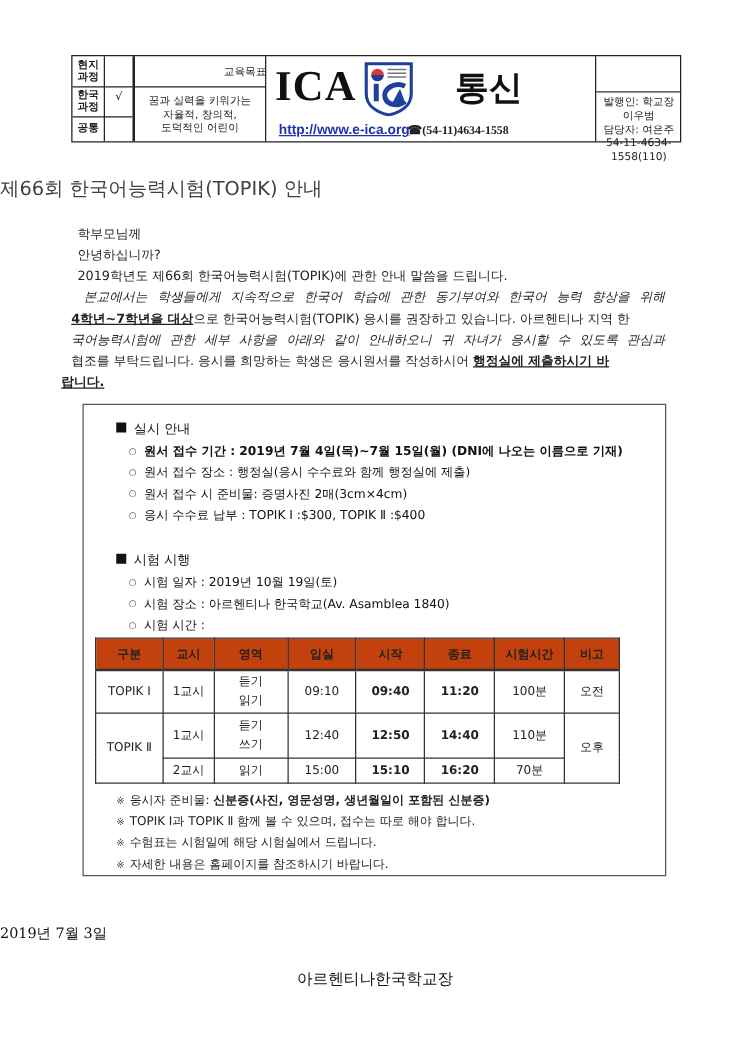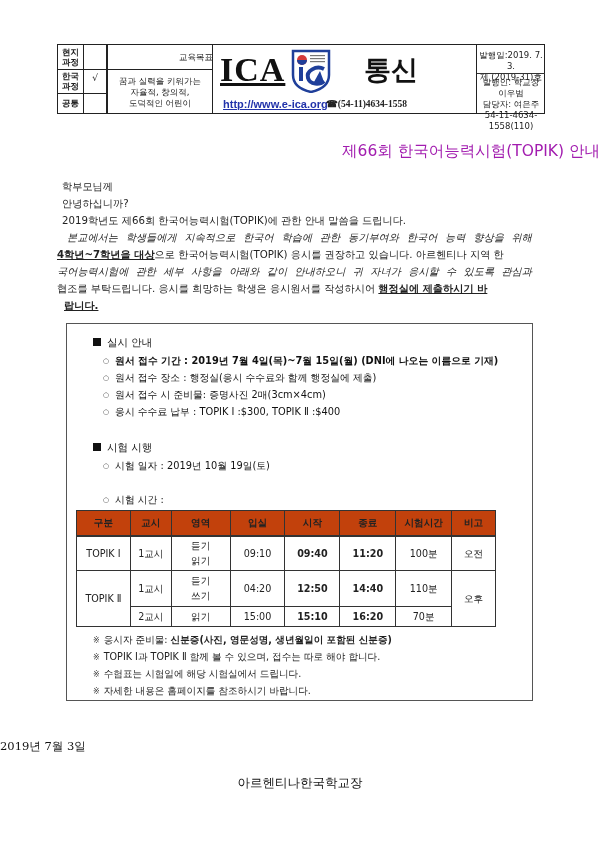--- a/index.html
+++ b/index.html
@@ -18,31 +18,31 @@
   .hdr .c { position: absolute; box-sizing: border-box; }
   .lbl { font-size: 8.5px; line-height: 10px; text-align: center; font-weight: bold; color:#222; display:flex; align-items:center; justify-content:center; }
   .vline { position: absolute; top: 0; bottom: 0; border-left: 1px solid #222; }
   .vline.thick { border-left: 2px solid #222; }
   .hline { position: absolute; border-top: 1px solid #222; }
   .goal-title { font-size: 8.5px; text-align:center;margin-left:36px; }
   .goal-text { font-size: 8.5px; line-height: 11px; text-align:center; }
   .check { font-size: 9px; text-align:center; }
   .ica-text {
     font-family: "Liberation Serif", "DejaVu Serif", serif;
-    font-weight: bold; font-size: 34px; letter-spacing: 1px; color: #111; text-decoration: underline;
+    font-weight: bold; font-size: 34px; letter-spacing: 1px; color: #111;
   }
   .tongsin { font-family: "DejaVu Sans", sans-serif; font-weight: bold; font-size: 27px; color:#111; }
   .url { font-family: Liberation Sans, sans-serif; font-size: 11px; color: #2233aa; text-decoration: underline; font-weight: bold; text-align: center;}
   .phone { font-family: "Liberation Serif", serif; font-size: 9.5px; color:#222; font-weight: bold;}
   .pub { font-size: 8.5px; line-height: 11px; text-align:center; color:#222; }
 
   
   .title {
-    position: absolute; left: 0; width: 600px; top: 141px; text-align: right;
-    font-family: "DejaVu Sans", sans-serif; font-size: 15.5px; color: #a21caf;
+    position: absolute; left: 0; width: 600px; top: 141px; text-align: left;
+    font-family: "DejaVu Sans", sans-serif; font-size: 15.5px; color: #404040;
   }
   .para { position:absolute; font-family: "DejaVu Sans", sans-serif; font-size: 10.2px; color:#222; white-space: nowrap; }
   .u { text-decoration: underline; font-weight: bold; }
   .just { text-align: justify; text-align-last: justify; font-style: italic; }
 
   
   .box {
     position: absolute; left: 66px; top: 323px; width: 467px; height: 378px;
     border: 1px solid #555; box-sizing: border-box;
     font-family: "DejaVu Sans", sans-serif;
@@ -110,24 +110,20 @@
       <rect x="9" y="18" width="4" height="14" fill="#1f3f9a"></rect>
       <path d="M34 20 C26 16 16 22 18 29 C20 36 30 36 34 32" fill="none" stroke="#1f3f9a" stroke-width="4"></path>
       <path d="M24 33 L30 22 L34 33 Z" fill="#1f3f9a"></path>
     </svg>
   </div>
   <div class="c tongsin" style="left:306px;top:7px;">통신</div>
   <div class="c url" style="left:165px;top:53px;">http://www.e-ica.org</div>
   <div class="c phone" style="left:268px;top:53px;">☎(54-11)4634-1558</div>
   <div class="vline" style="left:418px;"></div>
 
-  <div class="c pub" style="left:420px;top:5px;width:66px;">
-    <div>발행일:2019. 7. 3.</div>
-    <div>제 (2019-31)호</div>
-  </div>
   <div class="hline" style="left:419px;width:68px;top:28px;border-top:1.5px solid #333;"></div>
   <div class="c pub" style="left:420px;top:32px;width:66px;">
     <div>발행인: 학교장 이우범</div>
     <div>담당자: 여은주</div>
     <div>54-11-4634-1558(110)</div>
   </div>
 </div>
 
 <div class="title">제66회 한국어능력시험(TOPIK) 안내</div>
 
@@ -135,37 +131,38 @@
 <div class="para" style="left:62px;top:197px;">안녕하십니까?</div>
 <div class="para" style="left:62px;top:214px;">2019학년도 제66회 한국어능력시험(TOPIK)에 관한 안내 말씀을 드립니다.</div>
 <div class="para just" style="left:67px;top:231px;width:465px;">본교에서는 학생들에게 지속적으로 한국어 학습에 관한 동기부여와 한국어 능력 향상을 위해</div>
 <div class="para" style="left:57px;top:248px;width:475px;">
   <span class="u">4학년~7학년을 대상</span><span>으로 한국어능력시험(TOPIK) 응시를 권장하고 있습니다. 아르헨티나 지역 한</span>
 </div>
 <div class="para just" style="left:57px;top:265px;width:475px;">국어능력시험에 관한 세부 사항을 아래와 같이 안내하오니 귀 자녀가 응시할 수 있도록 관심과</div>
 <div class="para" style="left:57px;top:282px;width:475px;">
   <span>협조를 부탁드립니다. 응시를 희망하는 학생은 응시원서를 작성하시어 </span><span class="u">행정실에 제출하시기 바</span>
 </div>
-<div class="para" style="left:64px;top:299px;text-align:center;">
+<div class="para" style="left:49px;top:299px;text-align:center;">
   <span class="u">랍니다.</span>
 </div>
 
 <div class="box">
   <div class="sec" style="left:26px;top:12px;">
     <span class="sq"></span><span>실시 안내</span>
   </div>
   <div class="item" style="left:36px;top:31px;font-weight:bold;"><span class="bullet">○</span><span>원서 접수 기간 : 2019년 7월 4일(목)~7월 15일(월) (DNI에 나오는 이름으로 기재)</span></div>
   <div class="item" style="left:36px;top:48px;"><span class="bullet">○</span><span>원서 접수 장소 : 행정실(응시 수수료와 함께 행정실에 제출)</span></div>
   <div class="item" style="left:36px;top:65px;"><span class="bullet">○</span><span>원서 접수 시 준비물: 증명사진 2매(3cm×4cm)</span></div>
   <div class="item" style="left:36px;top:82px;"><span class="bullet">○</span><span>응시 수수료 납부 : TOPIK Ⅰ :$300, TOPIK Ⅱ :$400</span></div>
 
   <div class="sec" style="left:26px;top:117px;">
     <span class="sq"></span><span>시험 시행</span>
   </div>
   <div class="item" style="left:36px;top:136px;"><span class="bullet">○</span><span>시험 일자 : 2019년 10월 19일(토)</span></div>
+  <div class="item" style="left:36px;top:153px;"><span class="bullet">○</span><span>시험 장소 : 아르헨티나 한국학교(Av. Asamblea 1840)</span></div>
   <div class="item" style="left:36px;top:170px;"><span class="bullet">○</span><span>시험 시간 :</span></div>
 
   <table class="exam">
     <colgroup>
       <col style="width:54px">
         <col style="width:41px">
         <col style="width:59px">
         <col style="width:55px">
       <col style="width:55px">
         <col style="width:56px">
@@ -198,21 +195,21 @@
         <td>100분</td>
         <td class="ul2">오전</td>
       </tr>
       <tr style="height:36px;">
         <td rowspan="2">TOPIK Ⅱ</td>
         <td>1교시</td>
         <td>
             <div>듣기</div>
             <div class="ul2">쓰기</div>
           </td>
-        <td>04:20</td>
+        <td>12:40</td>
         <td class="bold">12:50</td>
         <td class="bold">14:40</td>
         <td>110분</td>
         <td rowspan="2" class="ul2">오후</td>
       </tr>
       <tr style="height:20px;">
         <td>2교시</td>
         <td>읽기</td>
         <td>15:00</td>
         <td class="bold">15:10</td>

